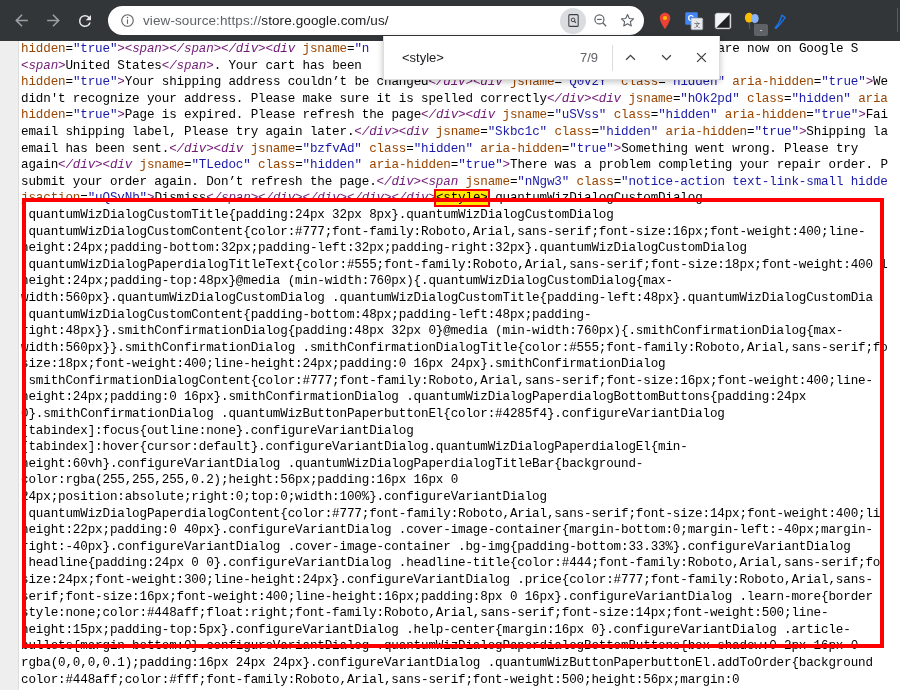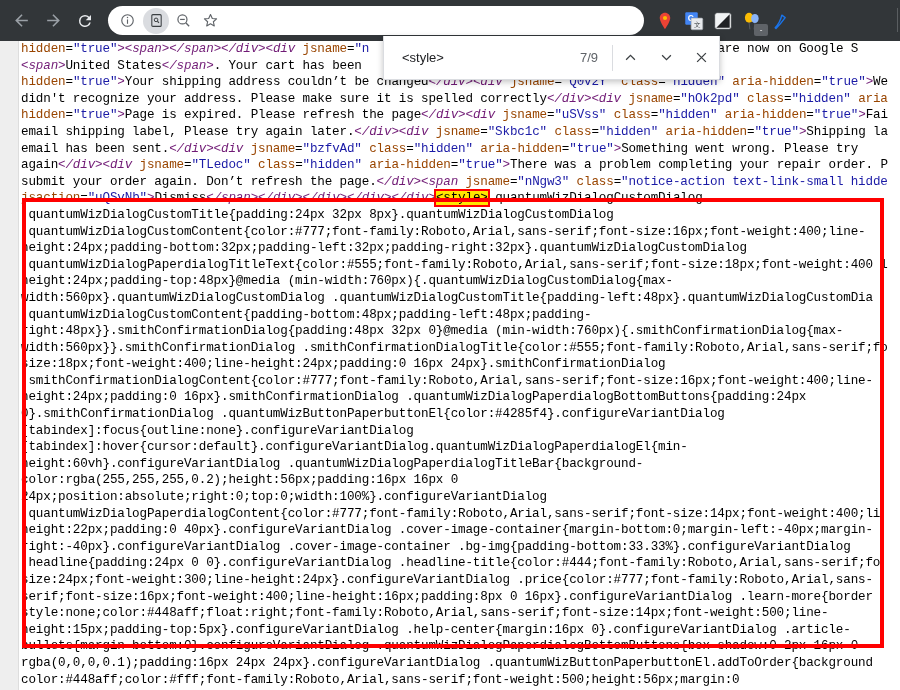--- a/index.html
+++ b/index.html
@@ -239,20 +239,21 @@
     </div>
 
     <div class="omnibox">
       <span class="omni-info">
         <svg width="15" height="15" viewBox="0 0 24 24">
           <circle cx="12" cy="12" r="9.2" fill="none" stroke="#5f6368" stroke-width="1.8"></circle>
           <rect x="11.1" y="10.3" width="1.8" height="7" fill="#5f6368"></rect>
           <circle cx="12" cy="7.3" r="1.15" fill="#5f6368"></circle>
         </svg>
       </span>
+      <span class="omni-url"><span class="scheme">view-source:https://</span><span>store.google.com/us/</span></span>
       <span class="omni-actions">
         <span class="omni-act active">
           <svg width="15" height="15" viewBox="0 0 24 24">
             <rect x="4.5" y="2.6" width="15" height="18.8" rx="1.6" fill="none" stroke="#3c4043" stroke-width="1.7"></rect>
             <circle cx="11.3" cy="11" r="2.9" fill="none" stroke="#3c4043" stroke-width="1.6"></circle>
             <line x1="13.5" y1="13.2" x2="16" y2="15.7" stroke="#3c4043" stroke-width="1.7"></line>
           </svg>
         </span>
         <span class="omni-act">
           <svg width="17" height="17" viewBox="0 0 24 24">

